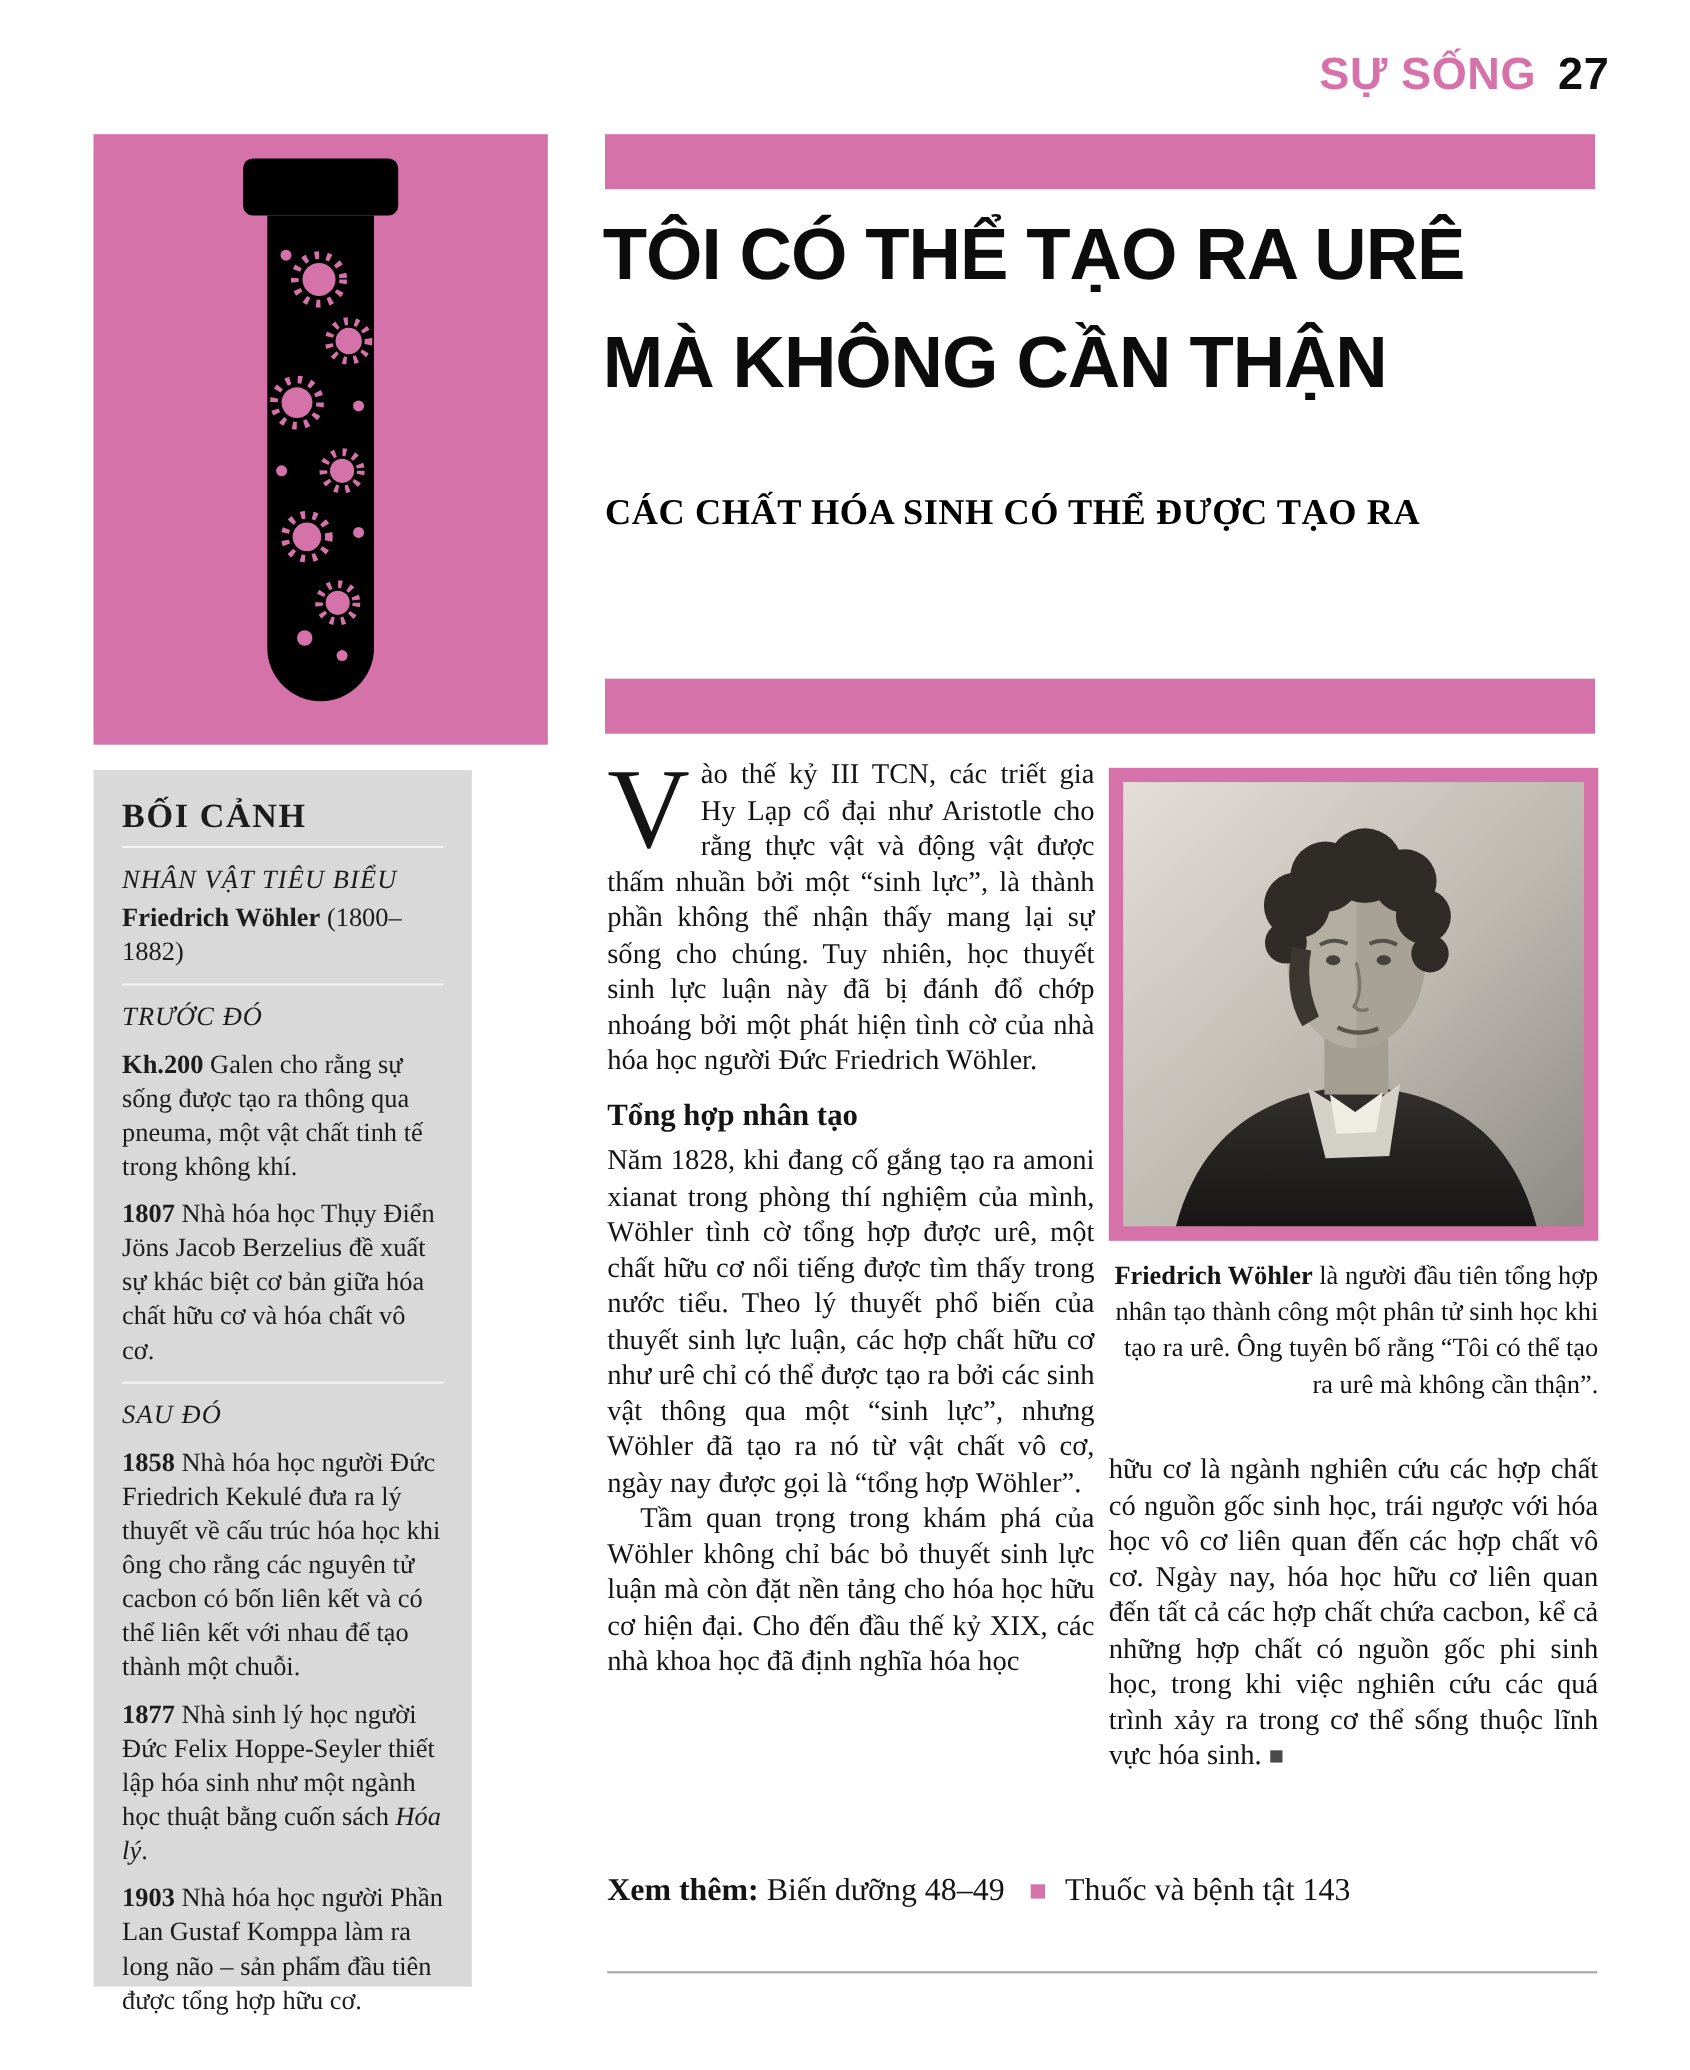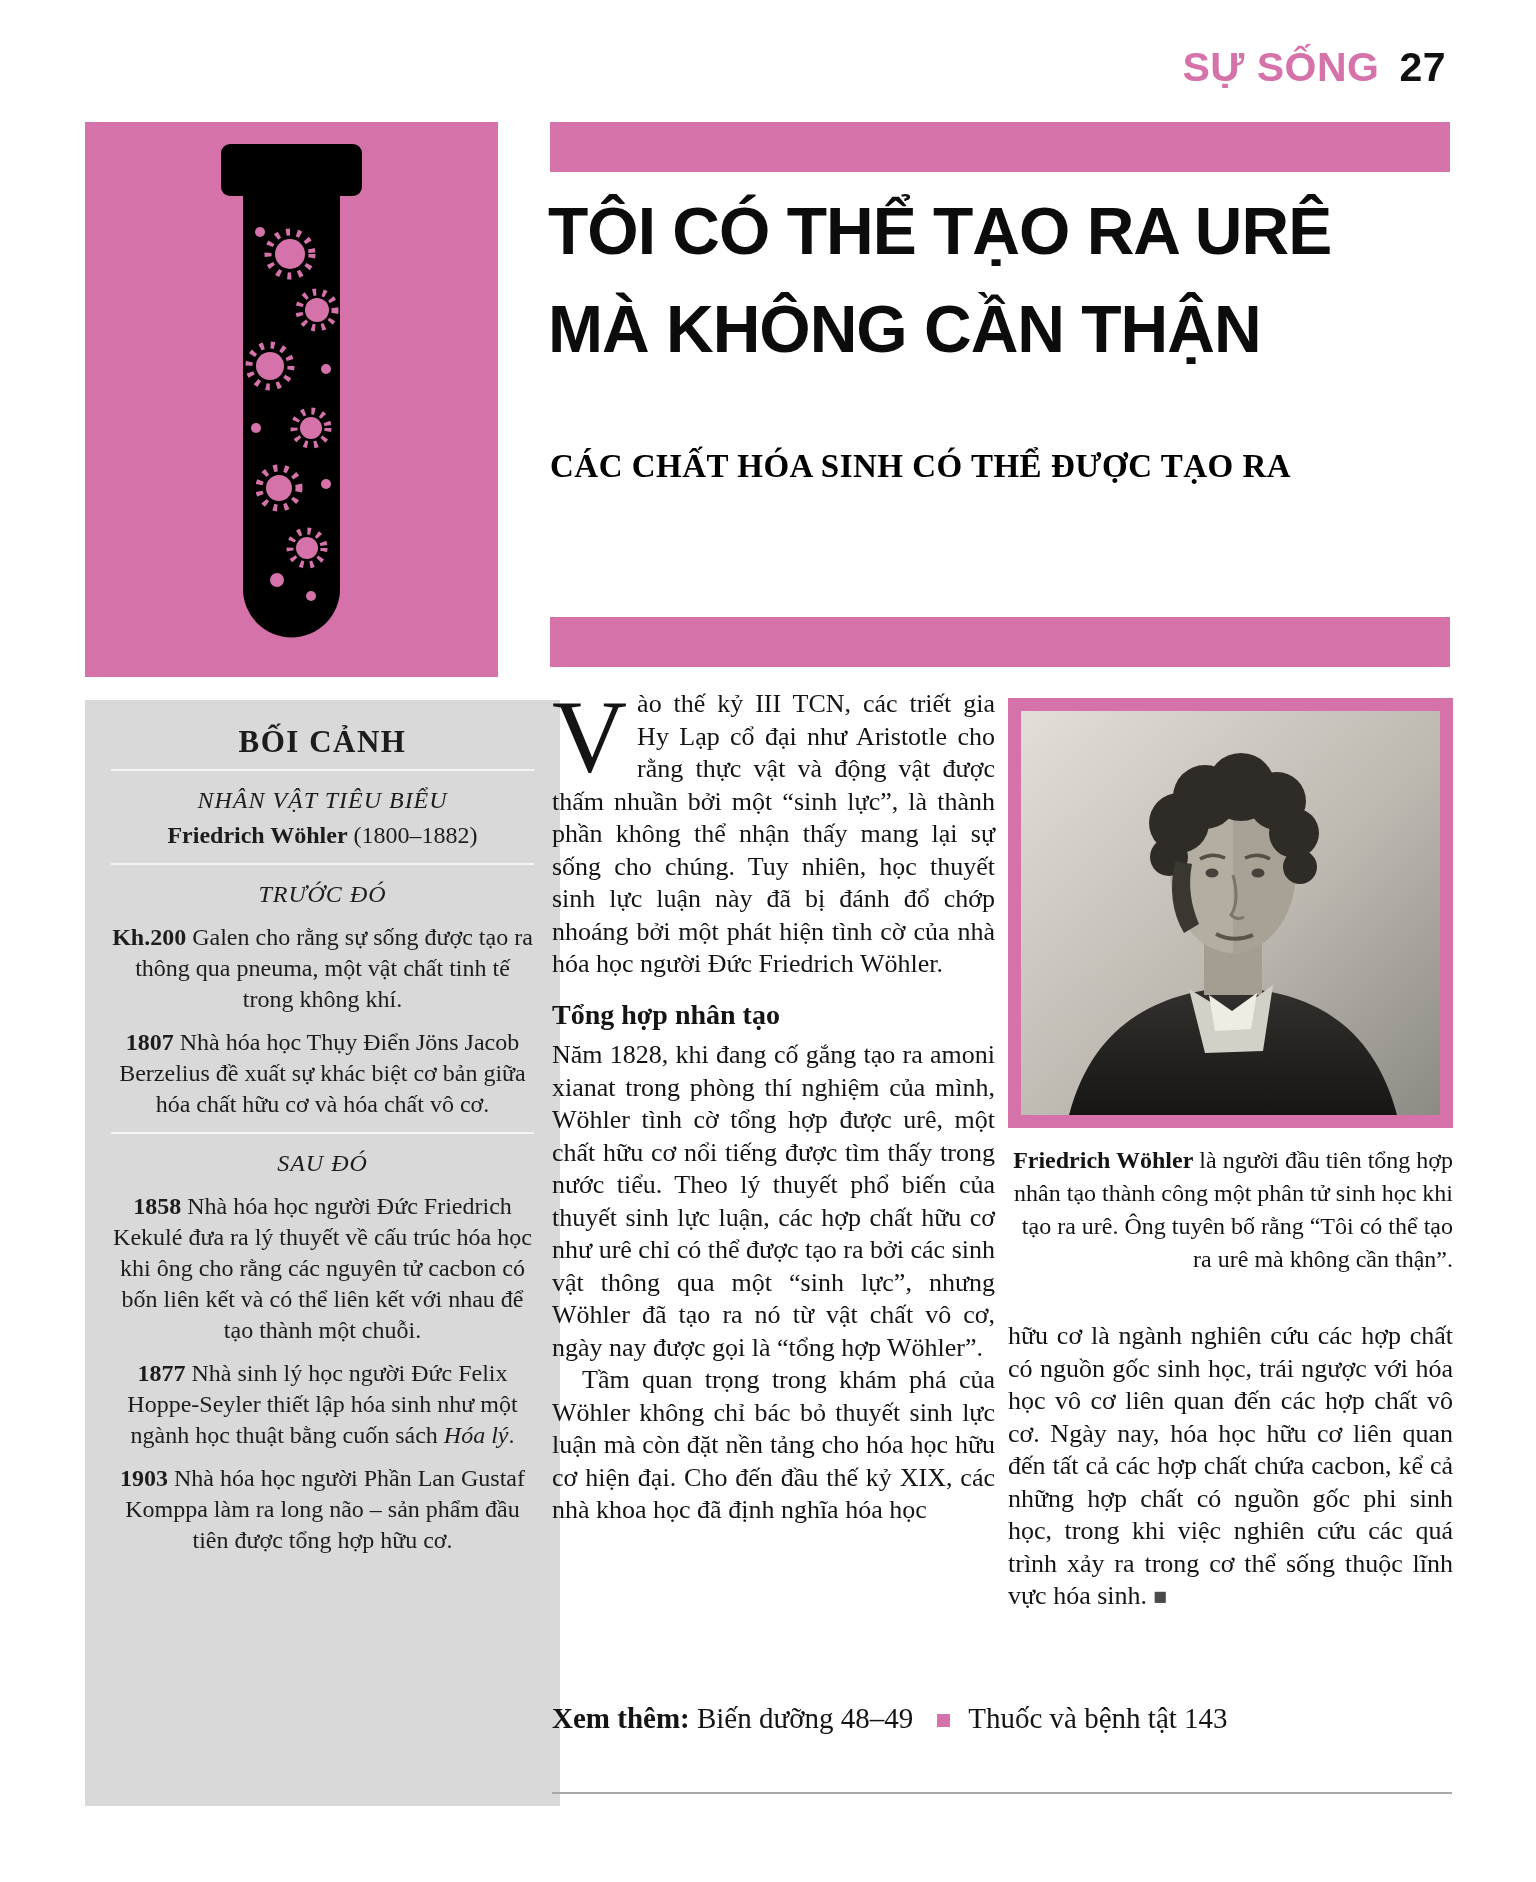--- a/index.html
+++ b/index.html
@@ -1,38 +1,38 @@
 <!DOCTYPE html>
 <html lang="vi"><head>
 <meta charset="utf-8">
 <style>
   * { margin:0; padding:0; box-sizing:border-box; }
   html,body { background:#ffffff; }
   body { width:1536px; height:1882px; font-family:"Liberation Serif", serif; color:#141414; }
   .page { position:relative; width:1536px; height:1882px; background:#fff; overflow:hidden; }
 
   
-  .running-head { position:absolute; top:44px; right:90px; font-family:"Liberation Sans",sans-serif; font-weight:bold; font-size:41px; letter-spacing:.5px; }
+  .running-head { position:absolute; top:44px; right:73px; font-family:"Liberation Sans",sans-serif; font-weight:bold; font-size:41px; letter-spacing:.5px; }
   .rh-section { color:#d672aa; margin-right:20px; }
   .rh-page { color:#101010; }
 
   
   .art-box { position:absolute; left:85px; top:122px; width:413px; height:555px; background:#d672aa; }
   .art-box svg { display:block; width:100%; height:100%; }
 
   
   .bar { position:absolute; left:550px; width:900px; height:50px; background:#d672aa; }
   .bar-top { top:122px; }
   .bar-bottom { top:617px; }
   .title { position:absolute; left:548px; top:182px; width:910px; font-family:"Liberation Sans",sans-serif; font-weight:bold; font-size:66px; line-height:98px; letter-spacing:-1px; color:#0c0c0c; }
   .t-line { display:block; white-space:nowrap; }
   .subtitle { position:absolute; left:550px; top:448px; width:900px; font-family:Liberation Serif, serif; font-weight:bold; font-size:33px; letter-spacing:.5px; color:#000000; }
 
   
-  .sidebar { position:absolute; left:85px; top:700px; width:475px; height:1106px; background:#d9d9d9; padding:24px 26px 20px; font-size:24px; line-height:31px; color:#1c1c1c;text-align:center; }
+  .sidebar { position:absolute; left:85px; top:700px; width:344px; height:1106px; background:#d9d9d9; padding:24px 26px 20px; font-size:24px; line-height:31px; color:#1c1c1c; }
   .sidebar h2 { font-size:31px; font-weight:bold; letter-spacing:1.5px; margin:2px 0 12px; }
   .rule { height:2px; background:#f4f4f4; margin:12px 0 14px; }
   .sb-label { letter-spacing:1px; margin:2px 0 4px;font-style:italic; }
   .sb-name { margin:0 0 2px; }
   .sb-ev { margin:12px 0 0; }
 
   
   .col-mid { position:absolute; left:552px; top:688px; width:443px; font-size:26px; line-height:32.5px; text-align:justify; }
   .col-mid p { margin:0; }
   .dropcap { float:left; font-size:104px; line-height:84px; padding:6px 10px 0 0; }

